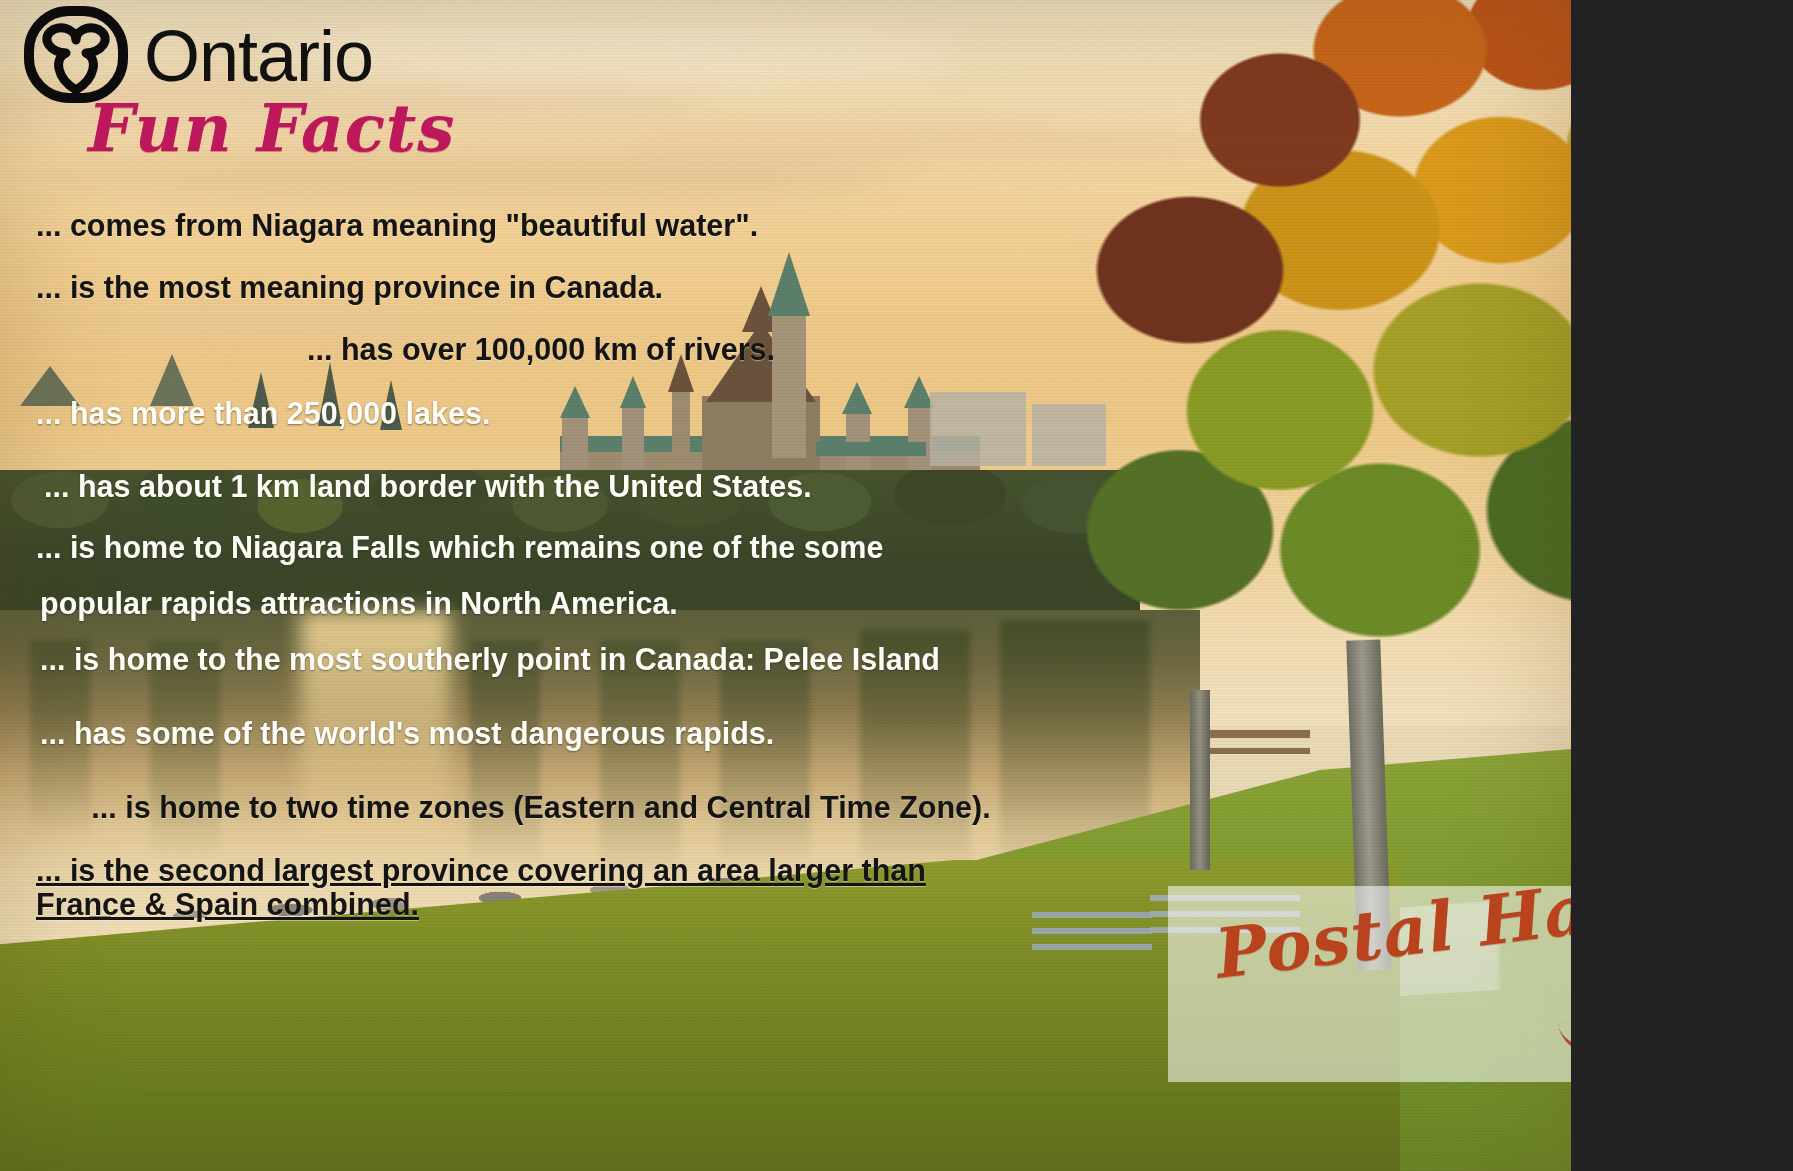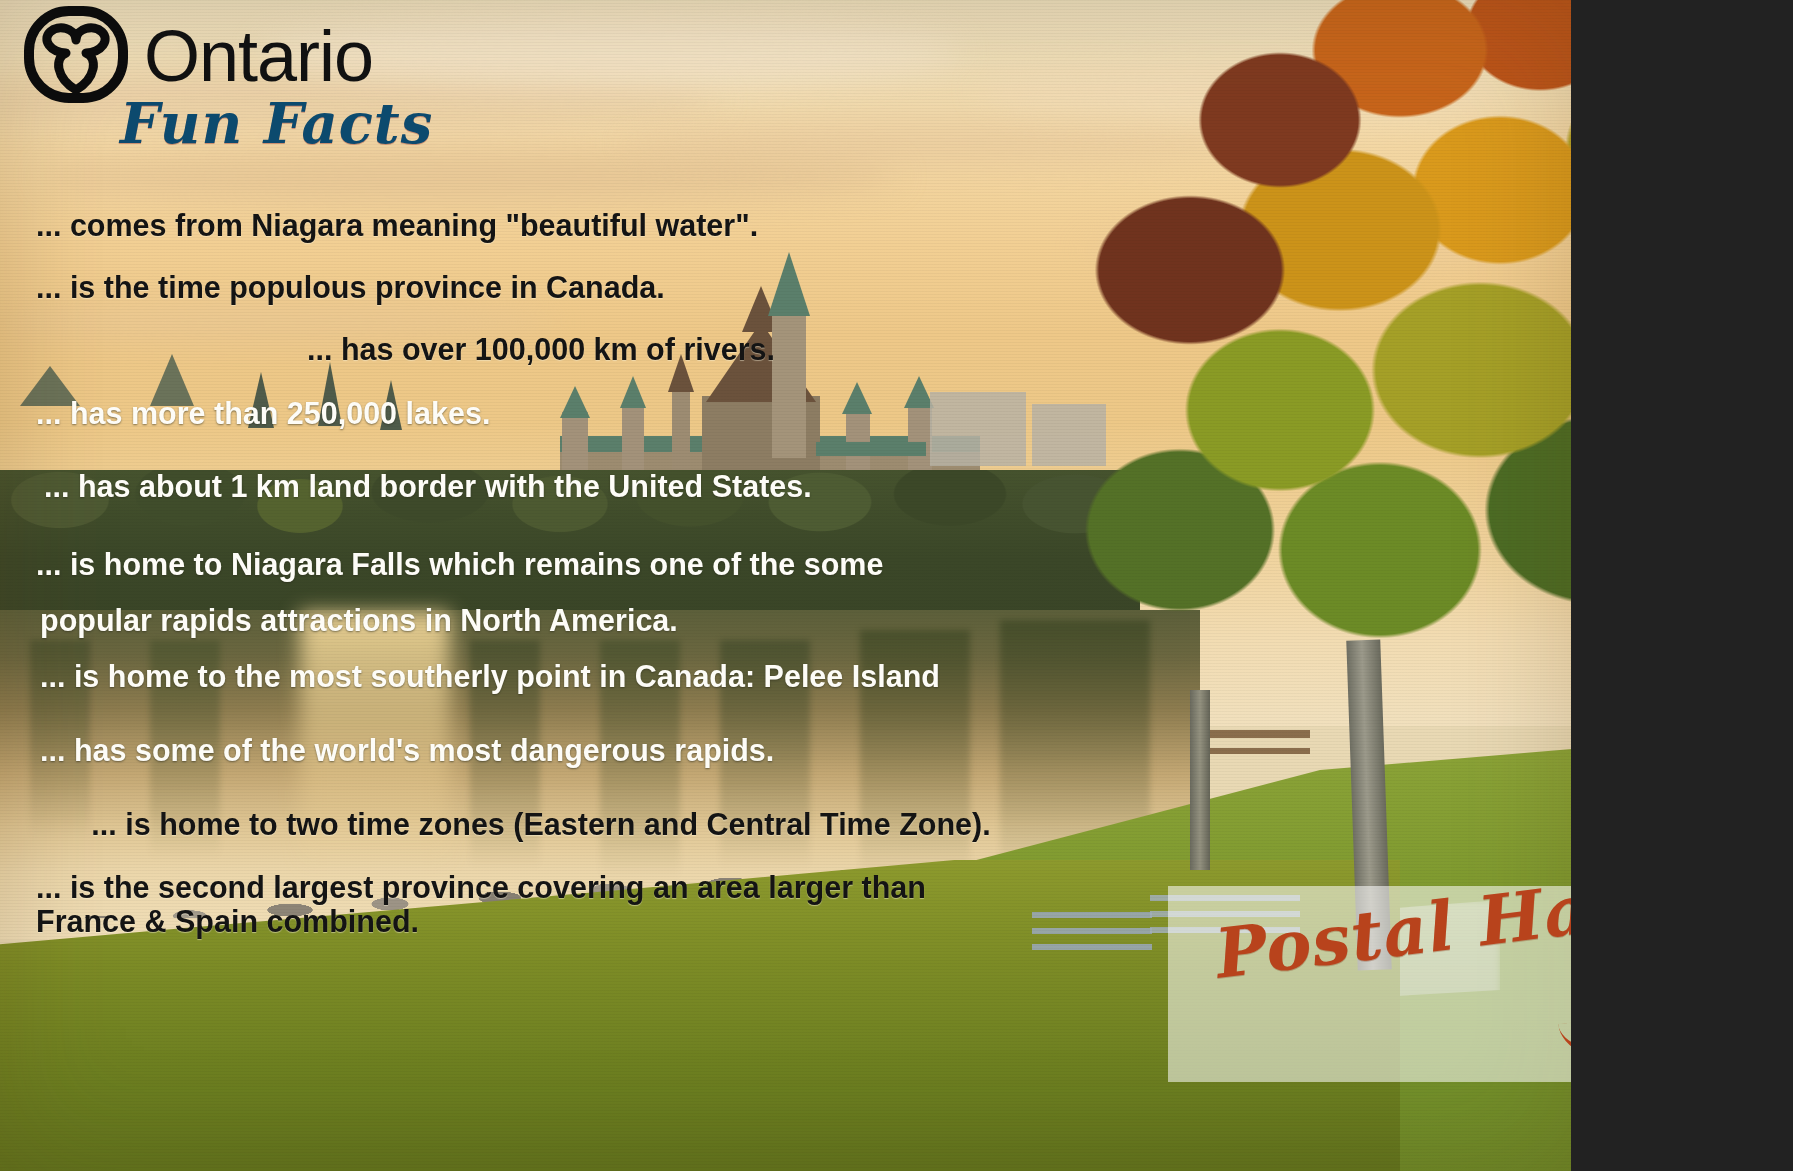--- a/index.html
+++ b/index.html
@@ -203,25 +203,25 @@
   
   .header{position:absolute;left:0;top:0;width:760px;}
   .brandrow{display:flex;align-items:flex-start;padding:6px 0 0 22px;}
   .trillium{width:108px;height:97px;flex:0 0 auto;}
   .brandname{
     font-size:72px;line-height:1;color:#111;
     font-family:"Liberation Sans", sans-serif;
     letter-spacing:-1px;margin:14px 0 0 14px;font-weight:400;
   }
   .funfacts{
-    margin:-6px 0 0 120px;
+    margin:-6px 0 0 88px;
     font-family:"DejaVu Serif", serif;
     font-style:italic;font-weight:700;
-    font-size:56px;line-height:.95;
-    color:#0c4a6e;
+    font-size:66px;line-height:.95;
+    color:#be185d;
     letter-spacing:1px;
     text-shadow:0 1px 0 rgba(140,20,20,.35);
   }
 
   
   .facts{
     position:absolute;left:36px;top:208px;width:1010px;
     font-weight:700;
     font-size:30.5px;
     line-height:1.12;
@@ -234,27 +234,27 @@
   .fact.light{
     color:#fdfcf7;
     text-shadow:0 1px 2px rgba(40,40,25,.55);
   }
 
   
   .f0{margin-bottom:28px;}
   .f1{margin-bottom:28px;}
   .f2{margin-bottom:30px;text-align:center;}
   .f3{margin-bottom:38px;margin-left:0px;}
-  .f4{margin-bottom:44px;margin-left:8px;}
+  .f4{margin-bottom:27px;margin-left:8px;}
   .f5{margin-bottom:22px;}
   .f6{margin-bottom:22px;margin-left:4px;}
   .f7{margin-bottom:40px;margin-left:4px;margin-top:8px;}
   .f8{margin-bottom:28px;}
   .f9{margin-bottom:28px;text-align:center;}
-  .f10{margin-bottom:0;}
+  .f10{margin-bottom:0;text-decoration:underline;}
 
   
   .stamp{
     position:absolute;left:1168px;top:886px;width:608px;height:196px;
     background:rgba(255,255,255,.55);
   }
   .stamp-text{
     position:absolute;left:48px;top:34px;
     font-family:"DejaVu Serif", serif;
     font-style:italic;font-weight:700;
@@ -359,21 +359,21 @@
                    C36 18, 54 22, 54 34 Z" fill="none" stroke="#0c0c0c" stroke-width="9" stroke-linejoin="round"></path>
         </svg>
       </span>
       <span class="brandname">Ontario</span>
     </div>
     <div class="funfacts">Fun Facts</div>
   </div>
 
   <div class="facts">
     <p class="fact dark f0">... comes from Niagara meaning "beautiful water".</p>
-    <p class="fact dark f1">... is the time populous province in Canada.</p>
+    <p class="fact dark f1">... is the most meaning province in Canada.</p>
     <p class="fact dark f2">... has over 100,000 km of rivers.</p>
     <p class="fact light f3">... has more than 250,000 lakes.</p>
     <p class="fact light f4">... has about 1 km land border with the United States.</p>
     <p class="fact light f5">... is home to Niagara Falls which remains one of the some</p>
     <p class="fact light f6">popular rapids attractions in North America.</p>
     <p class="fact light f7">... is home to the most southerly point in Canada: Pelee Island</p>
     <p class="fact light f7">... has some of the world's most dangerous rapids.</p>
     <p class="fact dark f9">... is home to two time zones (Eastern and Central Time Zone).</p>
     <p class="fact dark f10">... is the second largest province covering an area larger than</p>
     <p class="fact dark f10">France &amp; Spain combined.</p>

